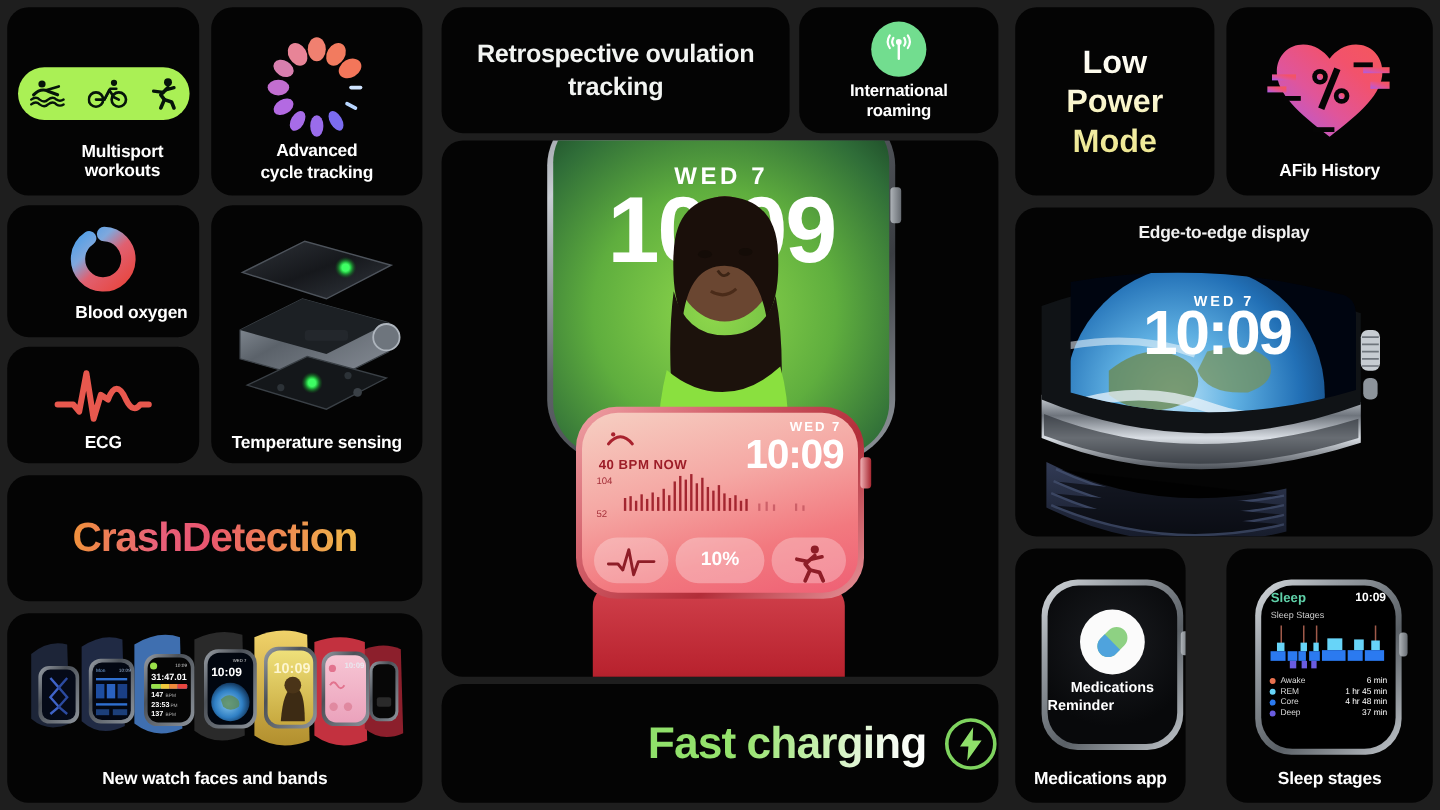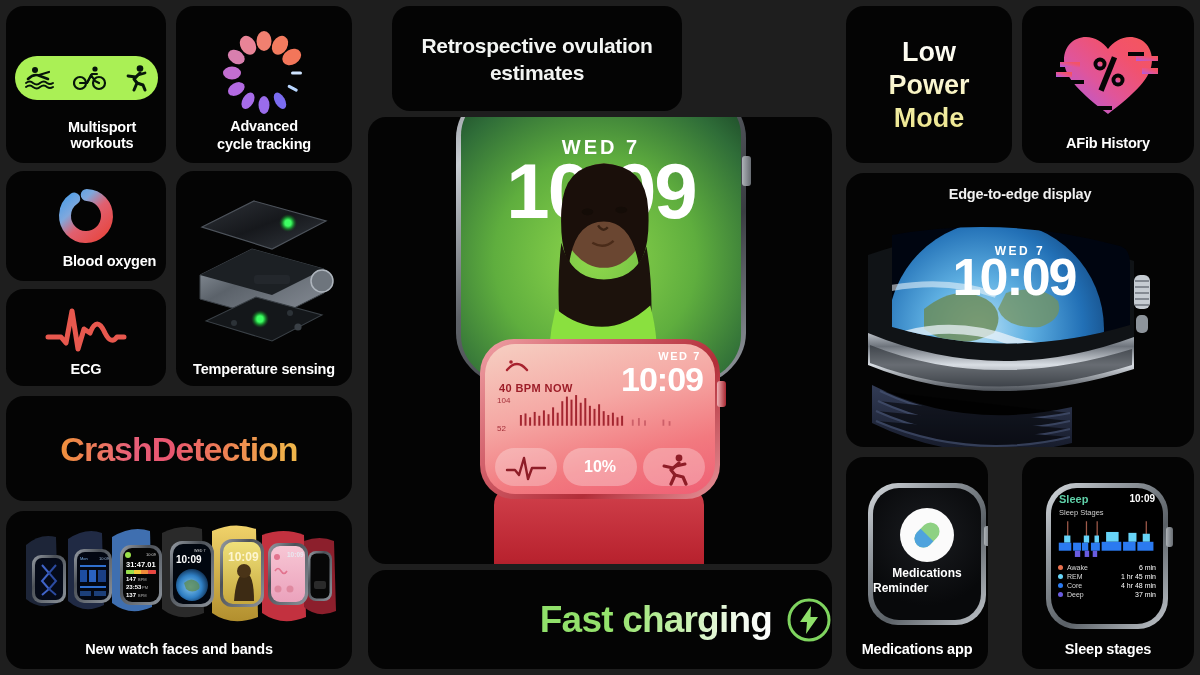--- a/index.html
+++ b/index.html
@@ -60,21 +60,21 @@
     text-align:center; font-size: 34px; font-weight: bold; letter-spacing:-1px;
     background: linear-gradient(90deg,#f5a43a 0%,#f0913c 16%,#e8607a 36%,#e9556f 48%,#ee8352 64%,#f0b44a 82%,#f3c055 100%);
     -webkit-background-clip: text; background-clip: text; color: transparent;
   }
 
   #t-faces { left: 6px; top: 511px; width: 346px; height: 158px; }
   #faces-strip { position:absolute; left: 10px; top: 10px; right: 10px; height: 112px; }
   #faces-cap { bottom: 12px; font-size: 14.5px; }
 
   
-  #t-ovulation { left: 392px; top: 6px; width: 290px; height: 105px; }
+  #t-ovulation { left: 368px; top: 6px; width: 290px; height: 105px; }
   #ovulation-text {
     position:absolute; left: 14px; right: 14px; top: 50%; transform: translateY(-50%);
     text-align:center; color:#f2f4f2; font-size: 21px; font-weight:bold;
     line-height: 27px; letter-spacing:-0.3px;
   }
 
   #t-roaming { left: 666px; top: 6px; width: 166px; height: 105px; }
   #roaming-icon {
     position:absolute; left:50%; top: 12px; transform: translateX(-50%);
     width: 46px; height: 46px; border-radius: 50%; background:#72dd8f;
@@ -362,24 +362,40 @@
         <rect x="2.5" y="2.5" width="19" height="45" rx="6" fill="#070707"></rect>
         <rect x="6" y="30" width="12" height="8" rx="2" fill="#2a2a2a"></rect>
       </g>
     </svg>
     <div class="cap" id="faces-cap">New watch faces and bands</div>
   </div>
 
   <div class="tile" id="t-ovulation">
     <div id="ovulation-text">
       <div>Retrospective ovulation</div>
-      <div>estimates</div>
-    </div>
-  </div>
-
+      <div>tracking</div>
+    </div>
+  </div>
+
+  <div class="tile" id="t-roaming">
+    <div id="roaming-icon">
+      <svg width="28" height="28" viewBox="0 0 28 28">
+        <rect x="13" y="8" width="2" height="15" rx="1" fill="#ffffff"></rect>
+        <circle cx="14" cy="8" r="2.4" fill="#ffffff"></circle>
+        <path d="M9.5 11 a6 6 0 0 1 0 -6.5" stroke="#ffffff" stroke-width="1.8" fill="none" stroke-linecap="round"></path>
+        <path d="M18.5 11 a6 6 0 0 0 0 -6.5" stroke="#ffffff" stroke-width="1.8" fill="none" stroke-linecap="round"></path>
+        <path d="M6.5 13 a9.5 9.5 0 0 1 0 -10.5" stroke="#ffffff" stroke-width="1.8" fill="none" stroke-linecap="round"></path>
+        <path d="M21.5 13 a9.5 9.5 0 0 0 0 -10.5" stroke="#ffffff" stroke-width="1.8" fill="none" stroke-linecap="round"></path>
+      </svg>
+    </div>
+    <div class="cap" id="roaming-cap">
+      <div>International</div>
+      <div>roaming</div>
+    </div>
+  </div>
 
   <div class="tile" id="t-hero">
 
     <div class="watch-body" style="left:88px; top:-34px; width:290px; height:305px;">
       <div class="watch-screen" style="background:radial-gradient(circle at 48% 58%, #8fd84c 0%, #5fae3e 45%, #2f6d38 78%, #163c22 100%);">
         <div style="position:absolute;left:0;right:0;top:48px;text-align:center;color:#fff;font-size:20px;font-weight:bold;letter-spacing:3px;">WED 7</div>
         <div style="position:absolute;left:0;right:0;top:64px;text-align:center;color:#fff;font-size:78px;font-weight:bold;letter-spacing:-2px;line-height:78px;">10:09</div>
 
         <svg viewBox="0 0 290 305" style="position:absolute;left:0;top:0;width:100%;height:100%;">
           <ellipse cx="148" cy="132" rx="44" ry="54" fill="#6a4631"></ellipse>

